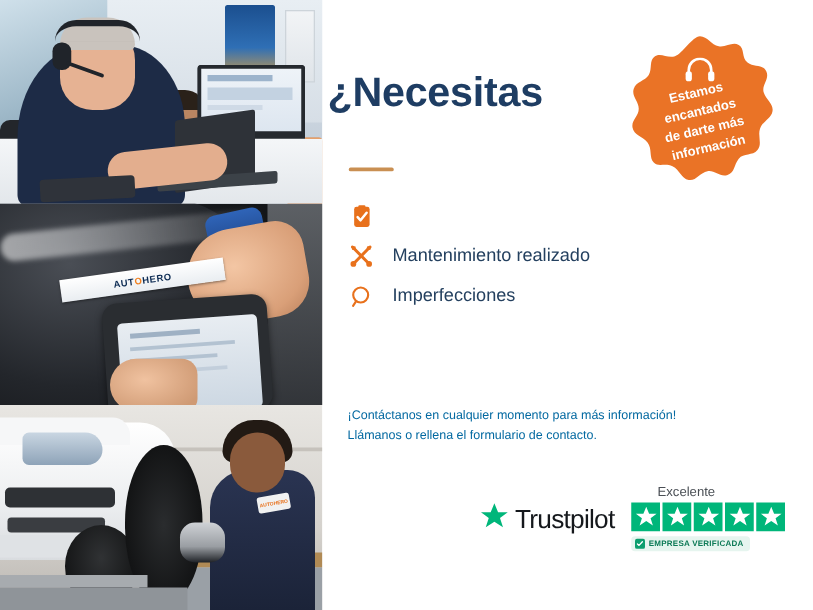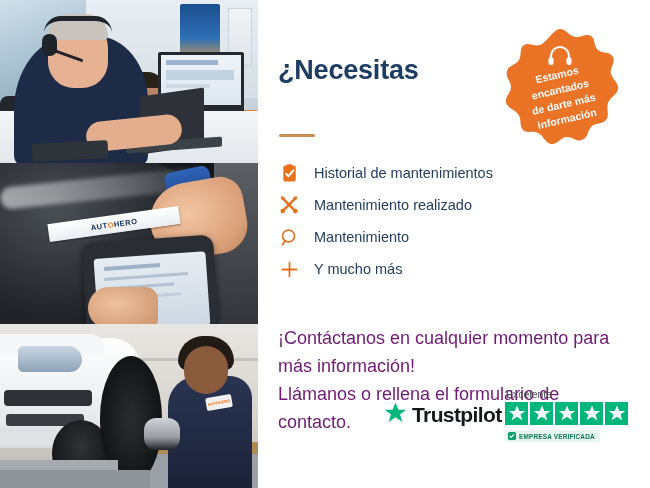--- a/index.html
+++ b/index.html
@@ -261,23 +261,23 @@
 
   
   .content {
     position: absolute;
     left: 258px; top: 0;
     width: 392px; height: 488px;
     background: #ffffff;
   }
 
   .heading {
-    position:absolute; left:20px; top:54px;
+    position:absolute; left:4px; top:54px;
     width:240px;
-    font-size: 27px;
+    font-size: 33px;
     font-weight: bold;
     line-height: 1.22;
     color: #1e3d63;
     letter-spacing: -0.2px;
   }
   .rule {
     position:absolute; left:21px; top:134px;
     width:36px; height:3px;
     background:#c98f52;
     border-radius:2px;
@@ -324,39 +324,39 @@
   }
   .feature .lbl {
     font-size:14.5px;
     color:#24405f;
     line-height:1;
   }
 
   
   .contact {
     position:absolute; left:20px; top:325px; width:350px;
-    font-size:18px;
+    font-size:10px;
     line-height:1.55;
-    color:#701a75;
+    color:#0369a1;
   }
 
   
   .tp {
     position:absolute; left:126px; top:388px; width:266px; height:62px;
   }
   .tp-logo {
     position:absolute; left:0; top:14px;
     display:flex; align-items:center; gap:5px;
   }
   .tp-logo .word {
-    font-size:21px; font-weight:bold; color:#15181c; letter-spacing:-0.6px;
+    font-size:21px; font-weight:normal; color:#15181c; letter-spacing:-0.6px;
   }
   .tp-right { position:absolute; left:121px; top:0; }
   .tp-excelente {
-    font-size:10.5px; color:#4a4f55; margin-bottom:2px; padding-left:1px;
+    font-size:10.5px; color:#4a4f55; margin-bottom:2px; padding-left:1px;margin-left:20px;
   }
   .tp-stars { display:flex; gap:2px; }
   .tp-star {
     width:23px; height:23px;
     background:#00b67a;
     display:flex; align-items:center; justify-content:center;
   }
   .tp-verified {
     margin-top:4px;
     display:inline-flex; align-items:center; gap:3px;
@@ -496,21 +496,20 @@
     <div class="features">
 
       <div class="feature">
         <span class="ico">
           <svg viewBox="0 0 20 20" width="19" height="19">
             <rect x="3.5" y="1.5" width="13" height="17" rx="2" fill="#e8711c"></rect>
             <rect x="7" y="0.2" width="6" height="3" rx="1" fill="#e8711c"></rect>
             <path d="M6.4 10.2 L8.9 12.9 L14 6.6" fill="none" stroke="#ffffff" stroke-width="2.1" stroke-linecap="round" stroke-linejoin="round"></path>
           </svg>
         </span>
-        <span class="lbl">Historial de mantenimientos</span>
       </div>
 
       <div class="feature">
         <span class="ico">
           <svg viewBox="0 0 20 20" width="20" height="20">
             <path d="M3 2.6 L16.6 16.4" stroke="#e8711c" stroke-width="2.4" stroke-linecap="round"></path>
             <path d="M17 2.6 L3.4 16.4" stroke="#e8711c" stroke-width="2.4" stroke-linecap="round"></path>
             <path d="M2.2 1.6 l3.2 .5 .4 3.1 -3.2 -.5z" fill="#e8711c"></path>
             <path d="M17.8 1.6 l-3.2 .5 -.4 3.1 3.2 -.5z" fill="#e8711c"></path>
             <circle cx="16.3" cy="16.1" r="2.3" fill="#e8711c"></circle>
@@ -520,32 +519,24 @@
         <span class="lbl">Mantenimiento realizado</span>
       </div>
 
       <div class="feature">
         <span class="ico">
           <svg viewBox="0 0 20 20" width="19" height="19">
             <circle cx="9" cy="8.4" r="6.3" fill="none" stroke="#e8711c" stroke-width="1.8"></circle>
             <path d="M5.2 13.6 L2.6 17.6" stroke="#e8711c" stroke-width="1.8" stroke-linecap="round"></path>
           </svg>
         </span>
-        <span class="lbl">Mantenimiento</span>
-      </div>
-
-
-      <div class="feature">
-        <span class="ico">
-          <svg viewBox="0 0 20 20" width="19" height="19">
-            <path d="M10 2.6 V17.4 M2.6 10 H17.4" stroke="#e8711c" stroke-width="1.9" stroke-linecap="round"></path>
-          </svg>
-        </span>
-        <span class="lbl">Y mucho más</span>
-      </div>
+        <span class="lbl">Imperfecciones</span>
+      </div>
+
+
     </div>
 
     <div class="contact">
       <div>¡Contáctanos en cualquier momento para más información!</div>
       <div>Llámanos o rellena el formulario de contacto.</div>
     </div>
 
     <div class="tp">
       <div class="tp-logo">
         <span>

